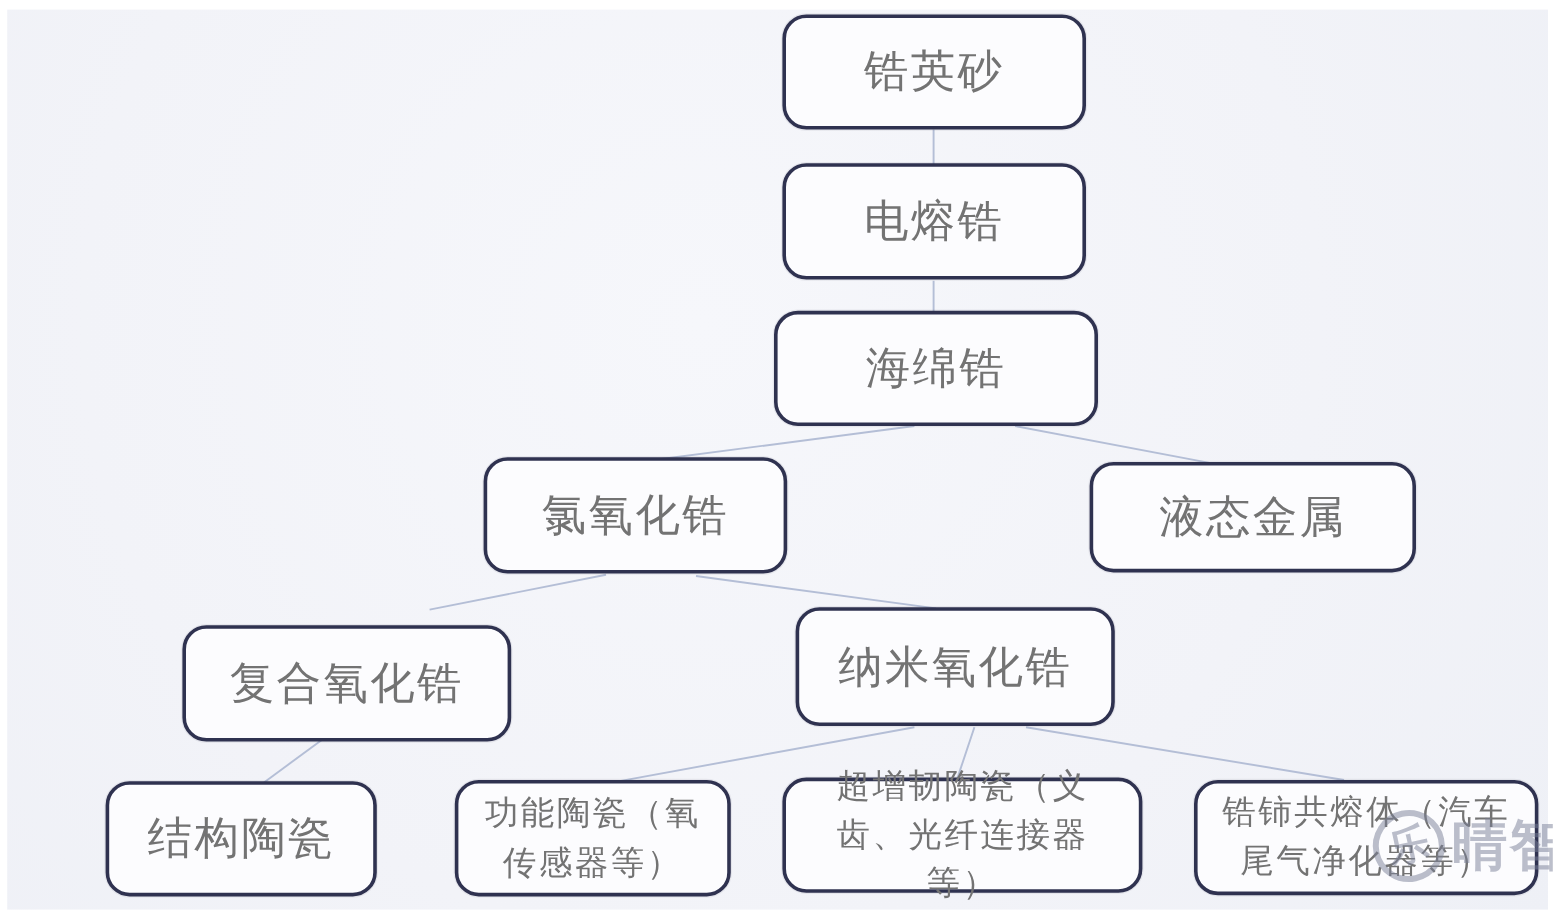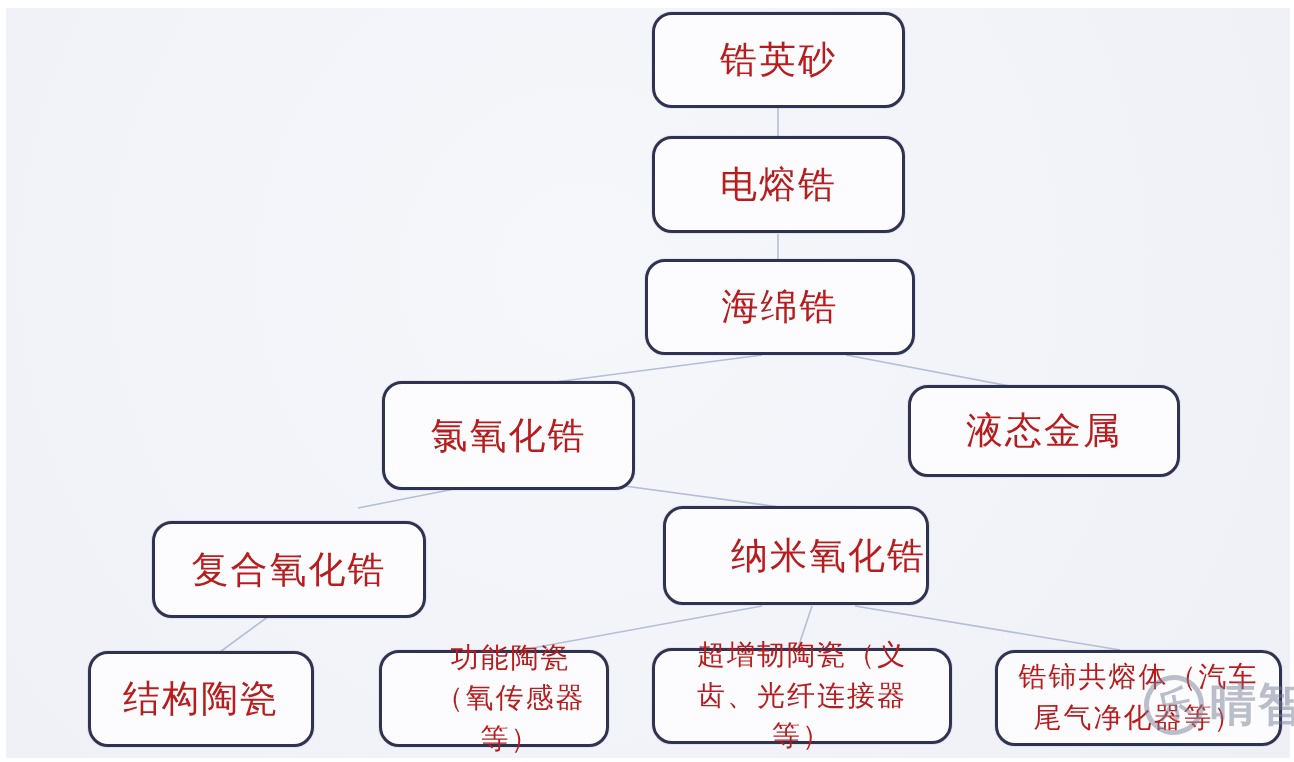--- a/index.html
+++ b/index.html
@@ -17,21 +17,21 @@
   svg.edges{position:absolute;left:0;top:0;pointer-events:none;}
   svg.edges line{stroke:#b4bed6;stroke-width:1.6;}
   .node{
     position:absolute;
     box-sizing:border-box;
     background:#fcfcfe;
     border:3px solid #2f3250;
     border-radius:20px;
     display:flex;align-items:center;justify-content:center;
     text-align:center;
-    color:#b91c1c;
+    color:#737373;
     letter-spacing:2px;
     line-height:1.45;
     box-shadow:0 0 0 1px rgba(47,50,80,0.08);
   }
   .node.big{font-size:37px;font-weight:500;}
   .node.small{font-size:28px;font-weight:500;padding:6px 14px;}
   .watermark{
     position:absolute;
     display:flex;align-items:center;
     opacity:0.5;
@@ -74,36 +74,36 @@
 
     <div class="node big" style="left:646px; top:4px;   width:253px; height:96px;">
         <span>锆英砂</span>
       </div>
     <div class="node big" style="left:639px; top:251px; width:270px; height:96px;">
         <span>海绵锆</span>
       </div>
     <div class="node big" style="left:646px; top:128px; width:253px; height:97px;">
         <span>电熔锆</span>
       </div>
-    <div class="node big" style="left:376px; top:373px; width:253px; height:109px;">
+    <div class="node big" style="left:397px; top:373px; width:253px; height:97px;">
         <span>氯氧化锆</span>
       </div>
     <div class="node big" style="left:902px; top:377px; width:272px; height:92px;">
         <span>液态金属</span>
       </div>
     <div class="node big" style="left:146px; top:500px; width:274px; height:97px;margin-top:13px;">
         <span>复合氧化锆</span>
       </div>
-    <div class="node big" style="left:657px; top:498px; width:266px; height:99px;justify-content:flex-end;">
+    <div class="node big" style="left:657px; top:498px; width:266px; height:99px;">
         <span>纳米氧化锆</span>
       </div>
     <div class="node big" style="left:82px;  top:643px; width:226px; height:96px;">
         <span>结构陶瓷</span>
       </div>
-    <div class="node small" style="left:373px; top:642px; width:230px; height:97px;padding-left:47px;">
+    <div class="node small" style="left:373px; top:642px; width:230px; height:97px;">
         <span>功能陶瓷（氧传感器等）</span>
       </div>
     <div class="node small" style="left:989px; top:642px; width:287px; height:96px;">
         <span>锆铈共熔体（汽车尾气净化器等）</span>
       </div>
     <div class="node small" style="left:646px; top:640px; width:300px; height:96px;">
         <span>超增韧陶瓷（义齿、光纤连接器等）</span>
       </div>
 
     <div class="watermark" style="left:1138px; top:666px;">

